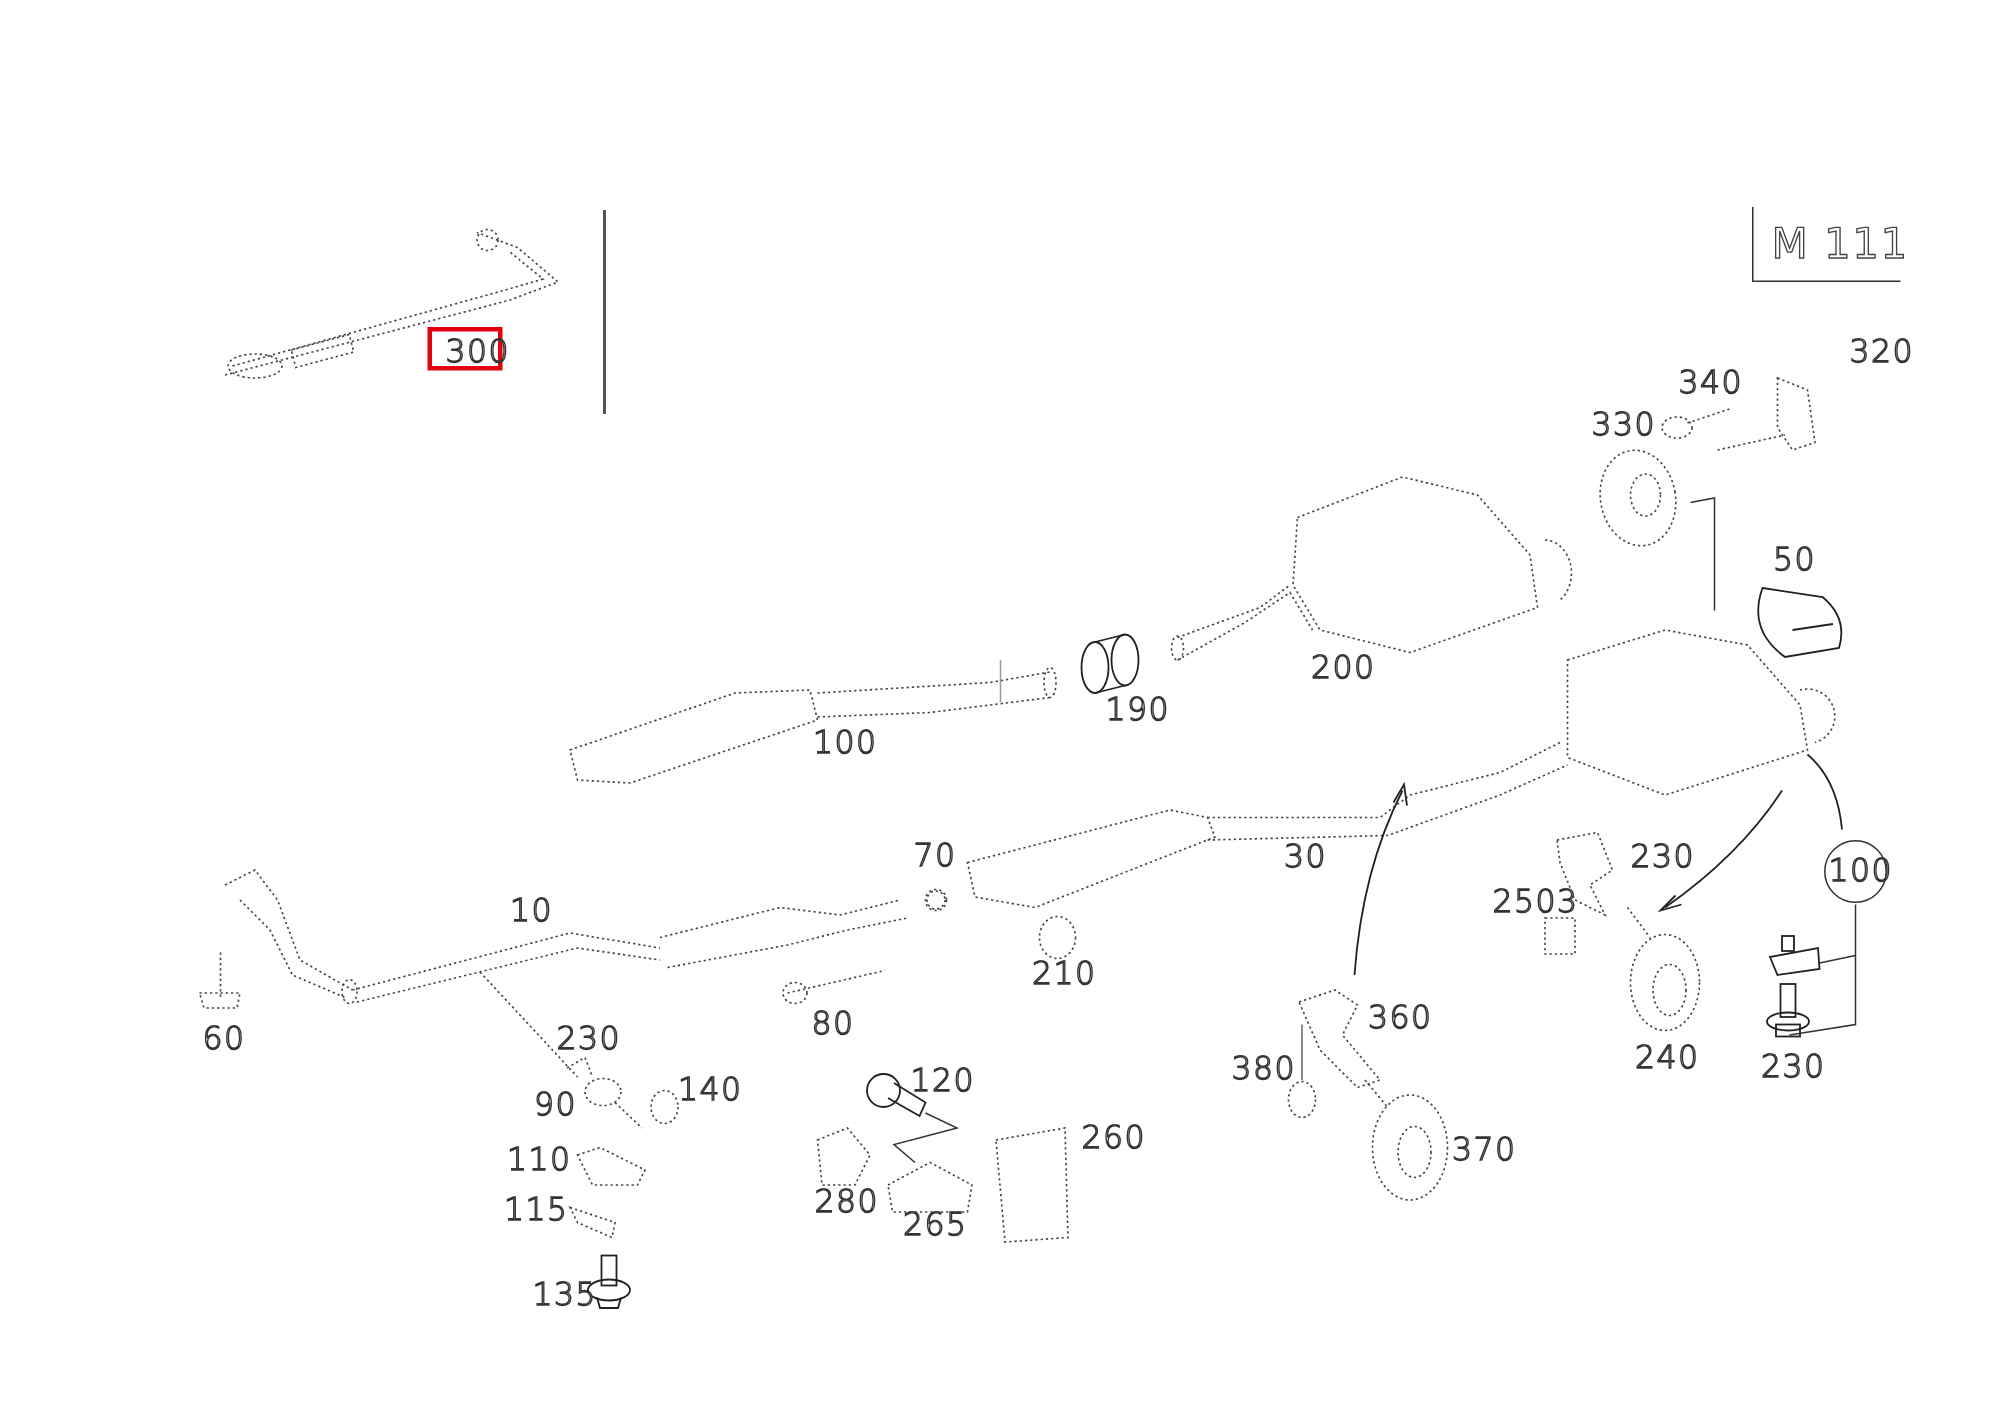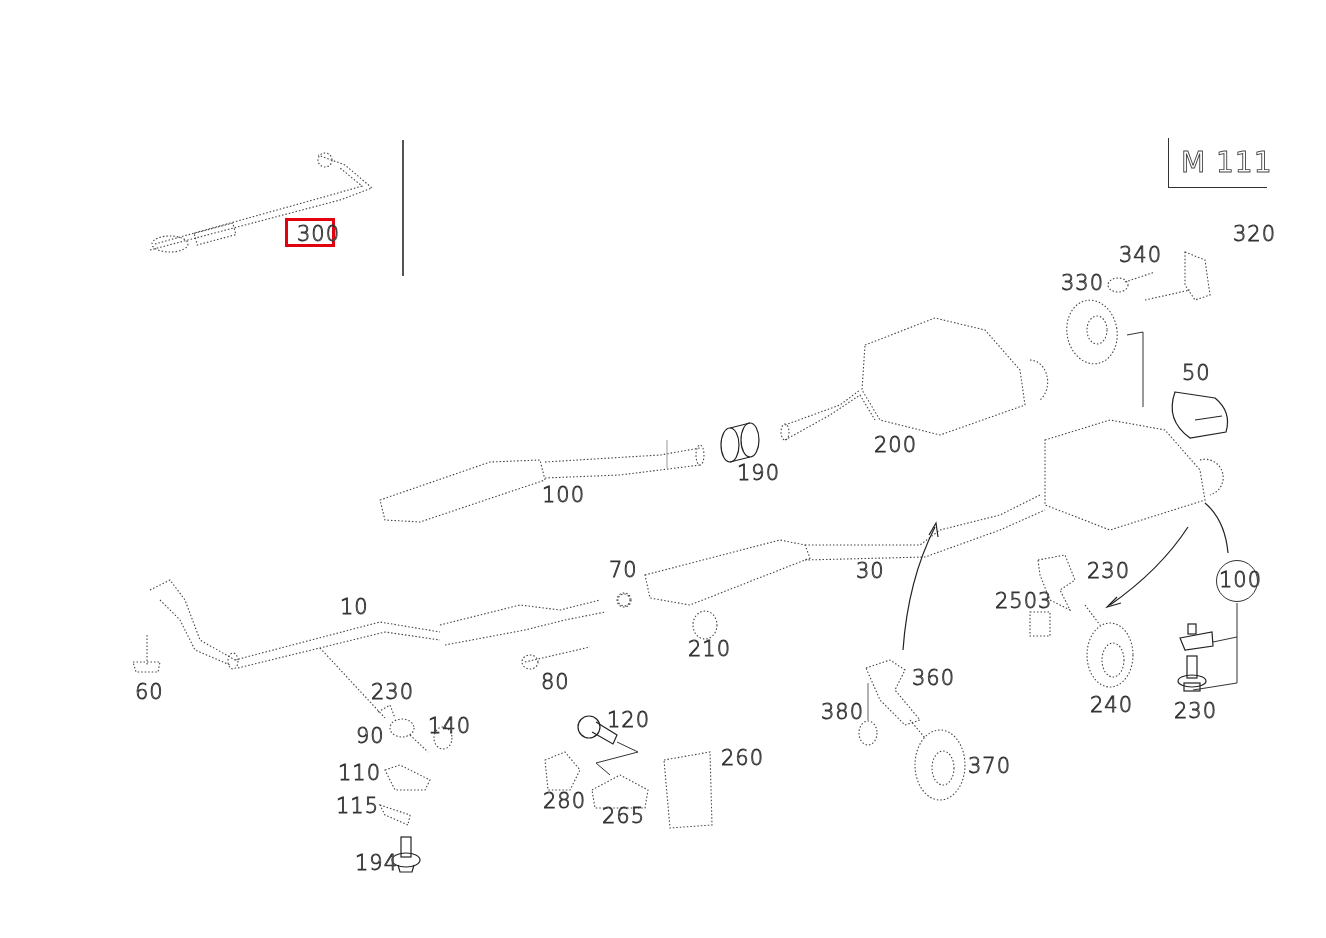--- a/index.html
+++ b/index.html
@@ -205,22 +205,22 @@
 <div class="lbl" style="left:856px;top:561px">30</div>
 <div class="lbl" style="left:340px;top:597px">10</div>
 <div class="lbl" style="left:688px;top:639px">210</div>
 <div class="lbl" style="left:541px;top:672px">80</div>
 <div class="lbl" style="left:135px;top:682px">60</div>
 <div class="lbl" style="left:912px;top:668px">360</div>
 <div class="lbl" style="left:821px;top:702px">380</div>
 <div class="lbl" style="left:1090px;top:695px">240</div>
 <div class="lbl" style="left:1174px;top:701px">230</div>
 <div class="lbl" style="left:371px;top:682px">230</div>
-<div class="lbl" style="left:428px;top:716px">140</div>
+<div class="lbl" style="left:452px;top:716px">140</div>
 <div class="lbl" style="left:356px;top:726px">90</div>
 <div class="lbl" style="left:607px;top:710px">120</div>
 <div class="lbl" style="left:721px;top:748px">260</div>
 <div class="lbl" style="left:968px;top:756px">370</div>
 <div class="lbl" style="left:338px;top:763px">110</div>
 <div class="lbl" style="left:543px;top:791px">280</div>
 <div class="lbl" style="left:336px;top:796px">115</div>
 <div class="lbl" style="left:602px;top:806px">265</div>
-<div class="lbl" style="left:355px;top:853px">194</div>
+<div class="lbl" style="left:355px;top:853px">135</div>
 
 </body></html>

